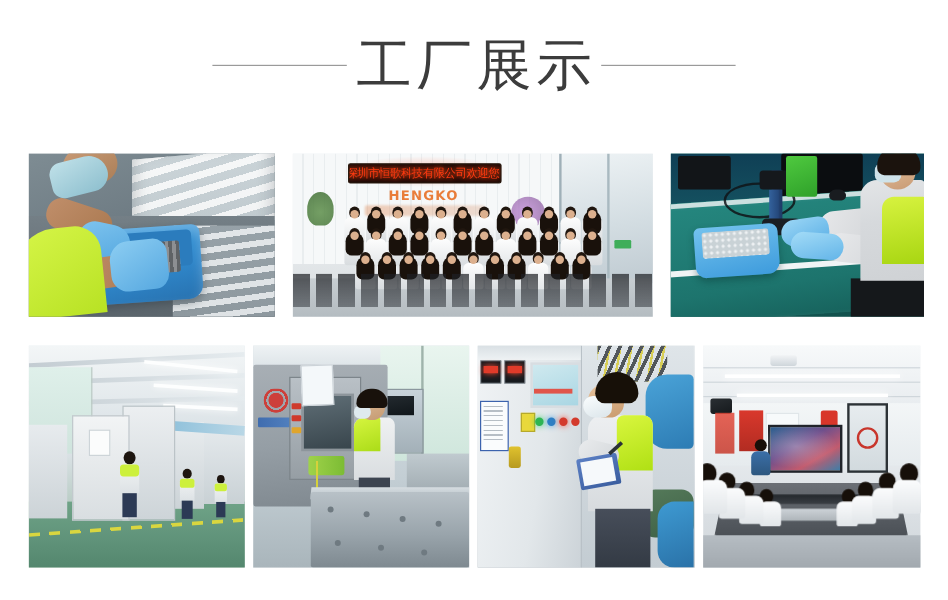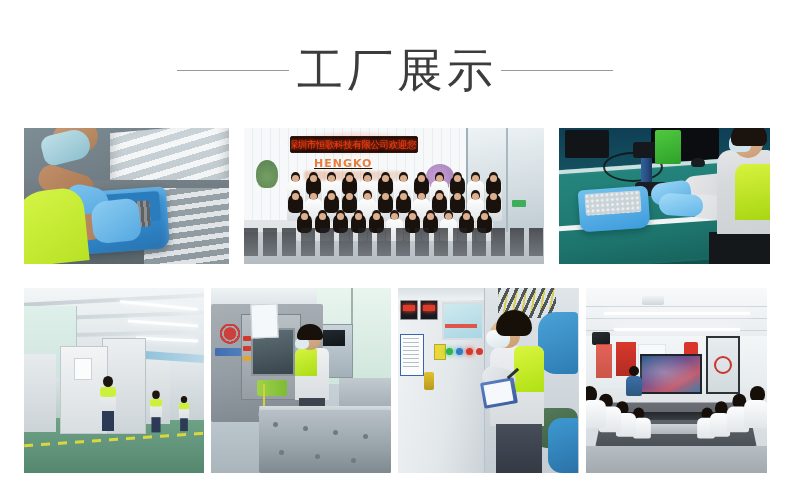--- a/index.html
+++ b/index.html
@@ -25,21 +25,21 @@
   .header {
     position: absolute;
     left: 0;
     top: 0;
     width: 790px;
     height: 126px;
   }
   .title-row {
     position: absolute;
     left: 0;
-    top: 44px;
+    top: 28px;
     width: 790px;
     display: flex;
     align-items: center;
     justify-content: center;
   }
   .rule {
     width: 112px;
     height: 1px;
     background: #9a9a9a;
     flex: 0 0 auto;
@@ -215,21 +215,21 @@
     white-space: nowrap;
     letter-spacing: -.4px;
     transform: scaleY(1.05);
   }
   .p2 .led-glow {
     left: 40px; top: 2px; width: 140px; height: 26px;
     background: radial-gradient(ellipse at center, rgba(255,60,10,.30), rgba(255,60,10,0) 70%);
   }
   .p2 .logo {
     left: 70px; top: 28px; width: 78px; height: 14px;
-    display: flex; align-items: center;  text-decoration: underline;
+    display: flex; align-items: center; justify-content: center;
   }
   .p2 .logo-text {
     font-family: "DejaVu Sans", sans-serif;
     font-weight: 700;
     font-size: 11px;
     letter-spacing: 1px;
     color: #e8732a;
     opacity: .92;
   }
   .p2 .logo-sub {

